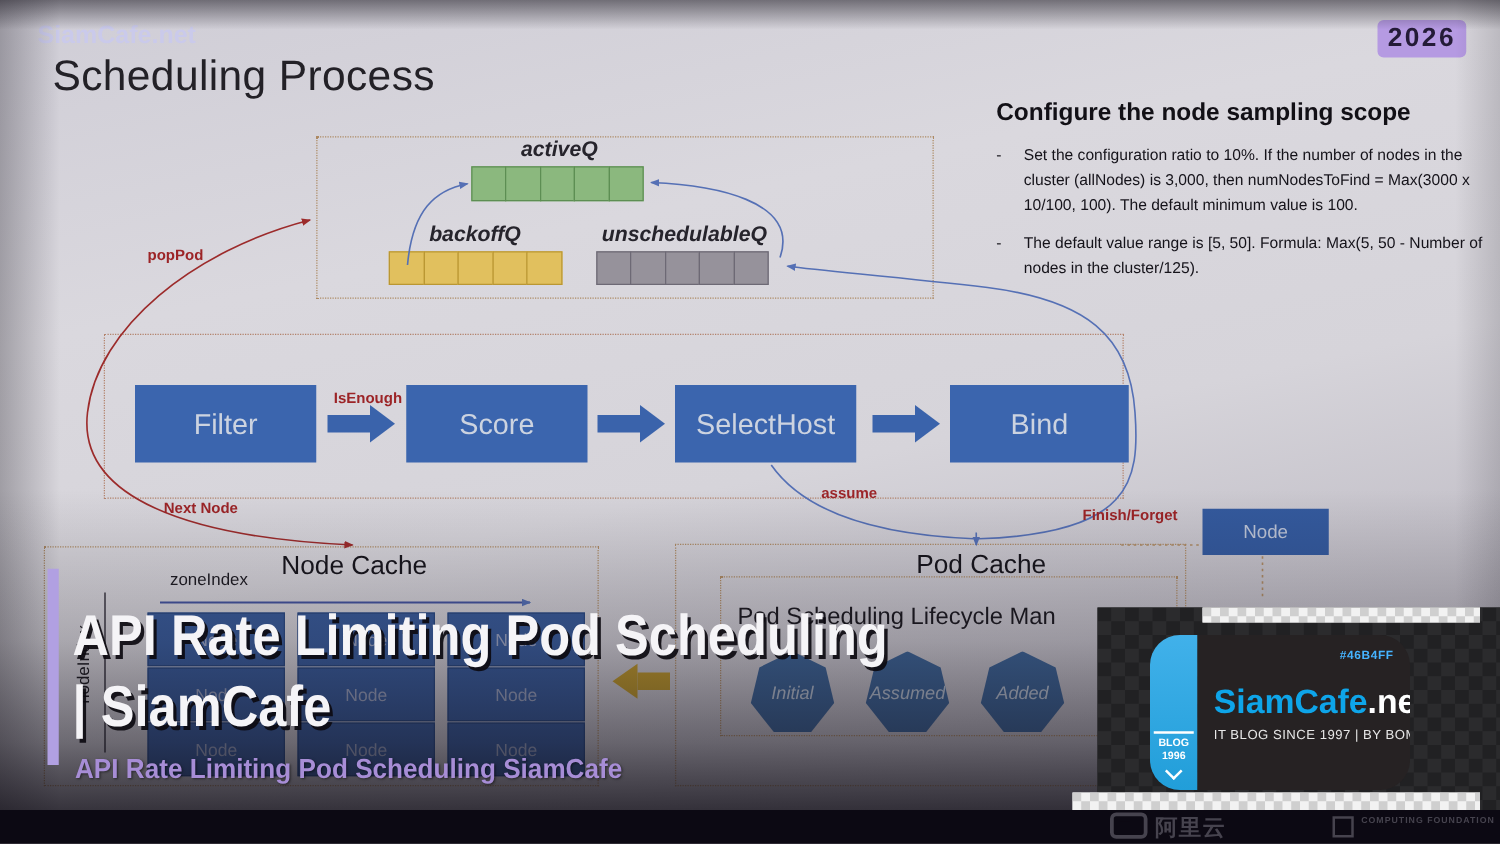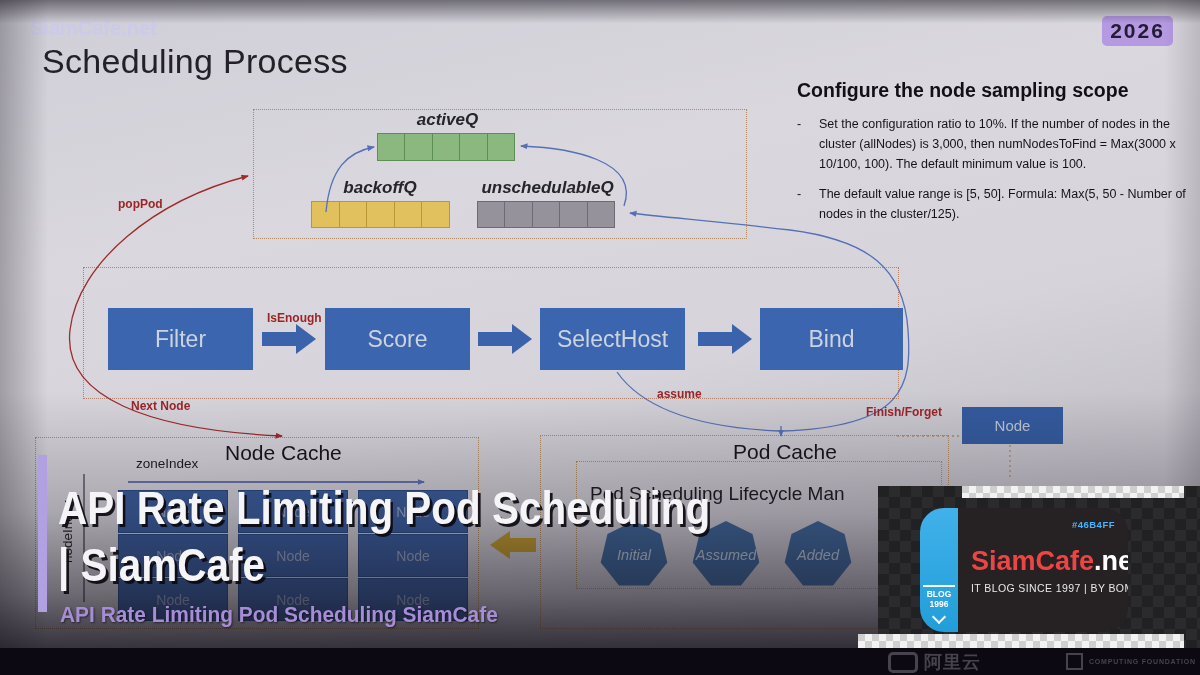--- a/index.html
+++ b/index.html
@@ -84,26 +84,26 @@
   #checker-bottom{left:858px;top:634px;width:326px;height:14px;z-index:23;}
   #logo-card{left:920px;top:508px;width:208px;height:124px;border-radius:24px;overflow:hidden;display:flex;z-index:24;}
   #card-strip{width:38px;flex:none;background:linear-gradient(#41b1ea,#219ed9);position:relative;}
   #since-ribbon{position:absolute;left:3px;right:3px;bottom:10px;border-top:2px solid #fff;padding-top:3px;
     text-align:center;color:#fff;font-size:8.5px;font-weight:bold;line-height:1.15;}
   #ribbon-chevron{display:block;margin:2px auto 0;width:8px;height:8px;
     border-right:2px solid #fff;border-bottom:2px solid #fff;transform:rotate(45deg);}
   #card-body{flex:1;background:#262223;position:relative;}
   #hex-label{position:absolute;top:11px;right:13px;font-size:9.5px;font-weight:bold;color:#46b4ff;letter-spacing:.5px;}
   #brand{position:absolute;left:13px;top:38px;font-size:27px;font-weight:bold;white-space:nowrap;}
-  #brand .b1{color:#ef4444;}
+  #brand .b1{color:#0ea5e9;}
   #brand .b2{color:#fff;}
   #tagline{position:absolute;left:13px;top:74px;font-size:10.5px;color:#e8e8e8;letter-spacing:.4px;white-space:nowrap;}
   
   #footer-bar{left:0;top:648px;width:1200px;height:27px;background:#0c0913;z-index:30;}
-  .flogo{position:absolute;display:flex;align-items:center;color:#46434e;}
+  .flogo{position:absolute;display:flex;align-items:flex-start;color:#46434e;}
   #ali-logo{left:888px;top:2px;font-size:18px;font-weight:bold;letter-spacing:1px;}
   #ali-icon{display:inline-block;width:24px;height:15px;border:3px solid #46434e;border-radius:5px;margin-right:6px;position:relative;}
   #ali-icon::after{content:"";position:absolute;left:5px;top:4px;width:8px;height:3px;background:#0c0913;}
   #cncf-logo{left:1066px;top:5px;font-size:7px;font-weight:bold;letter-spacing:.8px;}
   #cncf-icon{display:inline-block;width:13px;height:13px;border:2.5px solid #46434e;margin-right:6px;}
   svg{position:absolute;left:0;top:0;z-index:4;}
   .noint{user-select:none;}
 </style>
 </head>
 <body>

